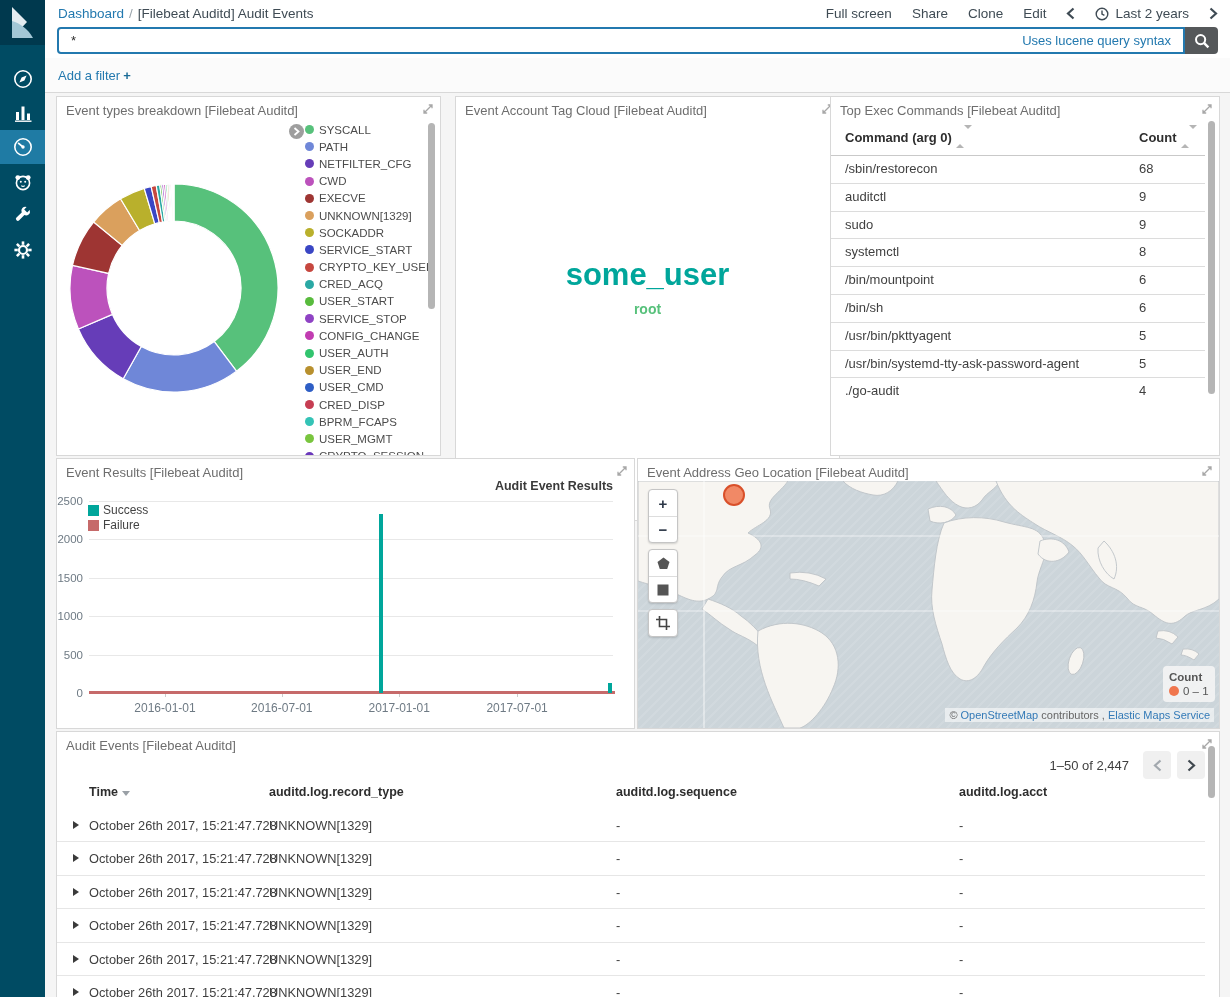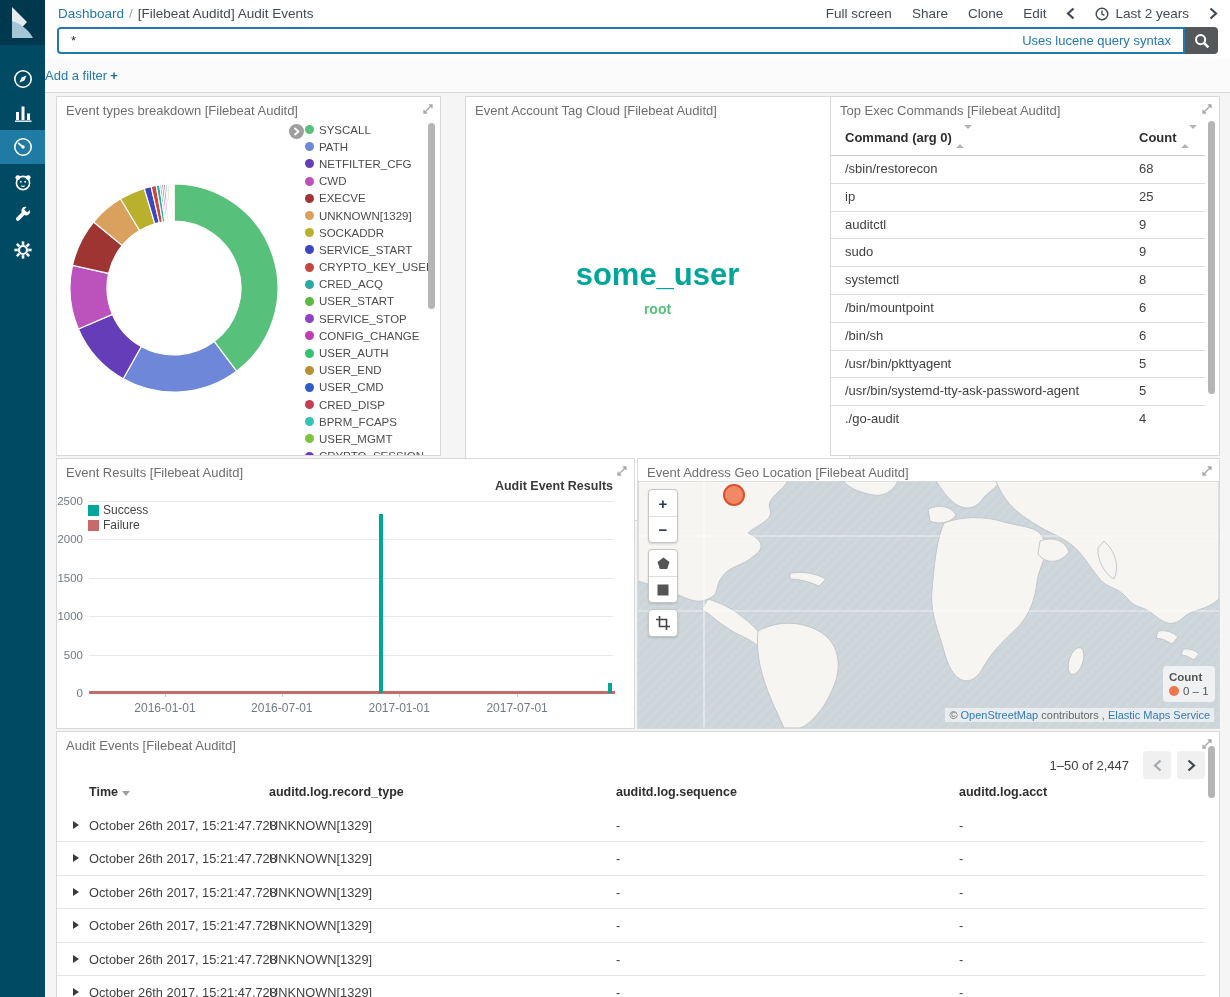--- a/index.html
+++ b/index.html
@@ -24,21 +24,21 @@
   .tp { display:flex; align-items:center; gap:6px; }
   .chev-btn { display:flex; align-items:center; cursor:pointer; }
 
   .querybar { position:absolute; left:45px; top:27px; right:0; height:29px; background:#fff; display:flex; padding:0 12px 2px 12px; }
   .query-input { position:relative; flex:1; border:2px solid #2379af; border-radius:4px 0 0 4px; background:#fff; display:flex; align-items:center; }
   .query-value { margin-left:12px; font-size:13px; color:#2d2d2d; }
   .query-hint { position:absolute; right:12px; font-size:13px; color:#2379af; cursor:pointer; }
   .query-btn { width:33px; border:none; background:#55585a; border-radius:0 4px 4px 0; display:flex; align-items:center; justify-content:center; cursor:pointer; }
 
   .filterbar { position:absolute; left:45px; top:58px; right:0; height:35px; background:#fbfbfb; border-bottom:1px solid #d8d8d8; display:flex; align-items:center; }
-  .add-filter { font-size:13px; color:#2379af; cursor:pointer; }
+  .add-filter { margin-left:13px; font-size:13px; color:#2379af; cursor:pointer; }
   .add-filter b { color:#1b6c97; font-weight:700; margin-left:3px; }
 
   .content { position:absolute; left:45px; top:93px; right:0; bottom:0; background:#f5f5f5; }
 
   
   .panel { position:absolute; background:#fff; border:1px solid #d8d8d8; overflow:hidden; }
   .ptitle { position:absolute; left:9px; top:6px; font-size:13px; color:#6e6e6e; white-space:nowrap; }
   .expand { position:absolute; right:6px; top:6px; width:12px; height:12px; cursor:pointer; opacity:.75; }
 
   
@@ -324,21 +324,21 @@
             <span class="lg-label">USER_MGMT</span>
           </div>
           <div class="lg-item">
             <span class="lg-dot" style="background: rgb(106, 56, 187);"></span>
             <span class="lg-label">CRYPTO_SESSION</span>
           </div>
         </div>
       <div class="scroll-thumb" style="left:371px; top:26px; height:186px;"></div>
     </div>
 
-    <div class="panel" style="left:420px; top:3px; width:385px; height:425px;">
+    <div class="panel" style="left:410px; top:3px; width:385px; height:425px;">
       <div class="ptitle">Event Account Tag Cloud [Filebeat Auditd]</div>
       <svg class="expand" viewBox="0 0 12 12">
         <path d="M2 10 L10 2 M6.8 2 H10 V5.2 M5.2 10 H2 V6.8" fill="none" stroke="#8a8a8a" stroke-width="1.3"></path>
       </svg>
       <div id="tag-cloud">
           <div class="tag" style="top: 160px; color: rgb(0, 166, 155); font-size: 31px;">some_user</div>
           <div class="tag" style="top: 204px; color: rgb(87, 193, 123); font-size: 14px;">root</div>
         </div>
     </div>
 
@@ -350,24 +350,20 @@
       <div class="tbl-head" style="left:14px; top:32px;">
         <span>Command (arg 0)</span><span class="sort-glyph"><span class="tri tri-up"></span><span class="tri tri-dn"></span></span>
       </div>
       <div class="tbl-head" style="left:308px; top:32px;">
         <span>Count</span><span class="sort-glyph"><span class="tri tri-up"></span><span class="tri tri-dn"></span></span>
       </div>
       <div class="exec-rows" id="exec-rows">
           <div class="exec-row">
             <span class="exec-cmd">/sbin/restorecon</span>
             <span class="exec-count">68</span>
-          </div>
-          <div class="exec-row">
-            <span class="exec-cmd">ip</span>
-            <span class="exec-count">25</span>
           </div>
           <div class="exec-row">
             <span class="exec-cmd">auditctl</span>
             <span class="exec-count">9</span>
           </div>
           <div class="exec-row">
             <span class="exec-cmd">sudo</span>
             <span class="exec-count">9</span>
           </div>
           <div class="exec-row">

